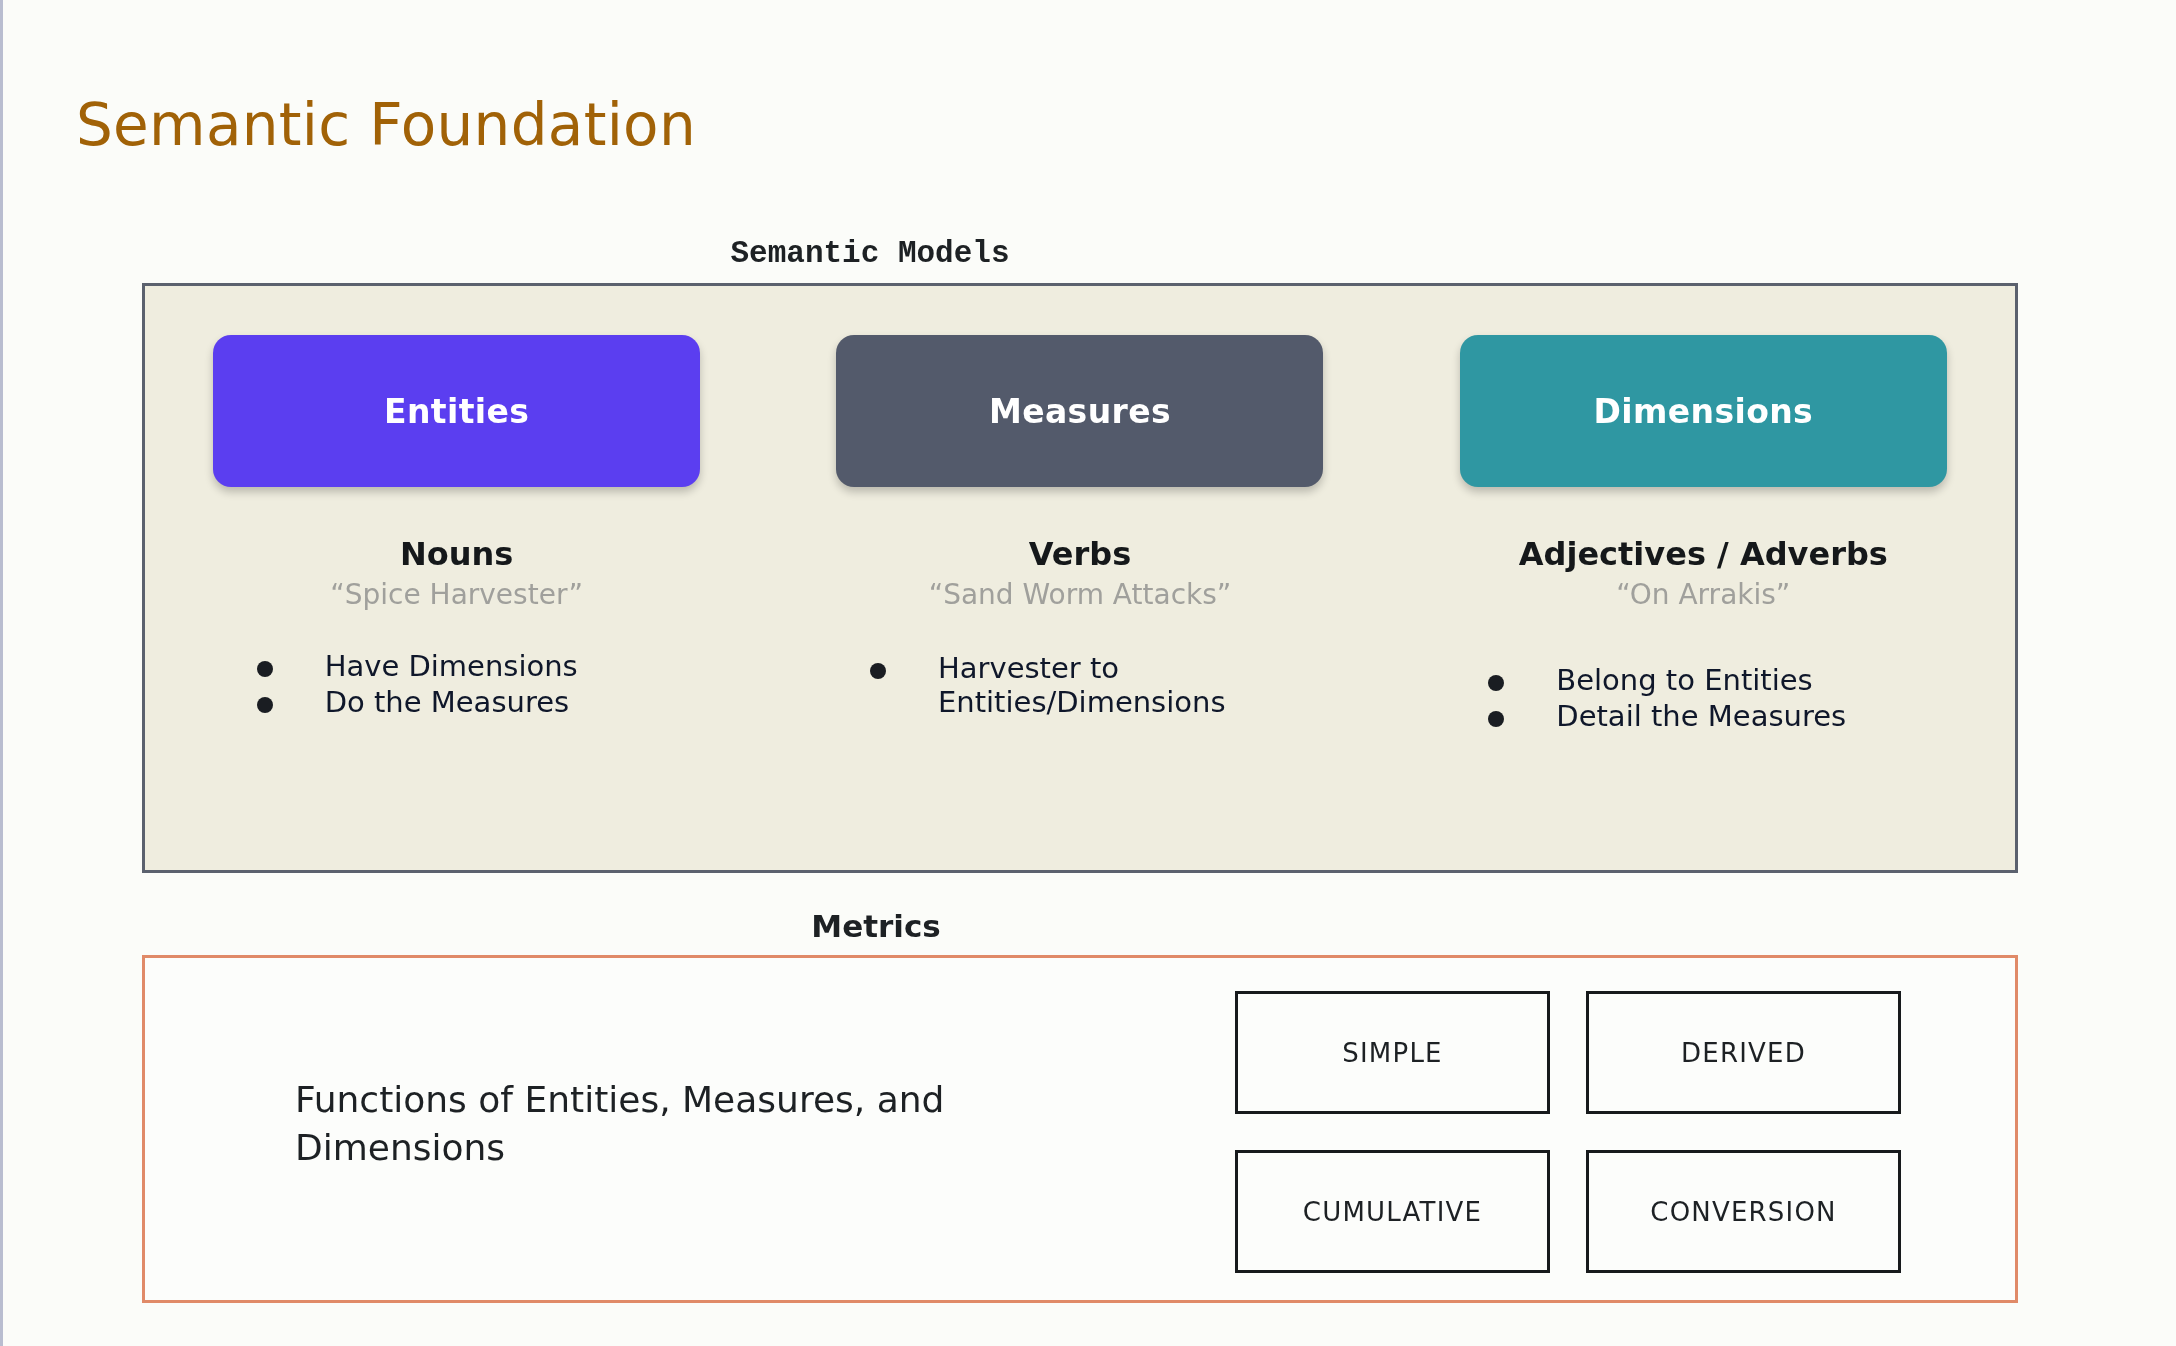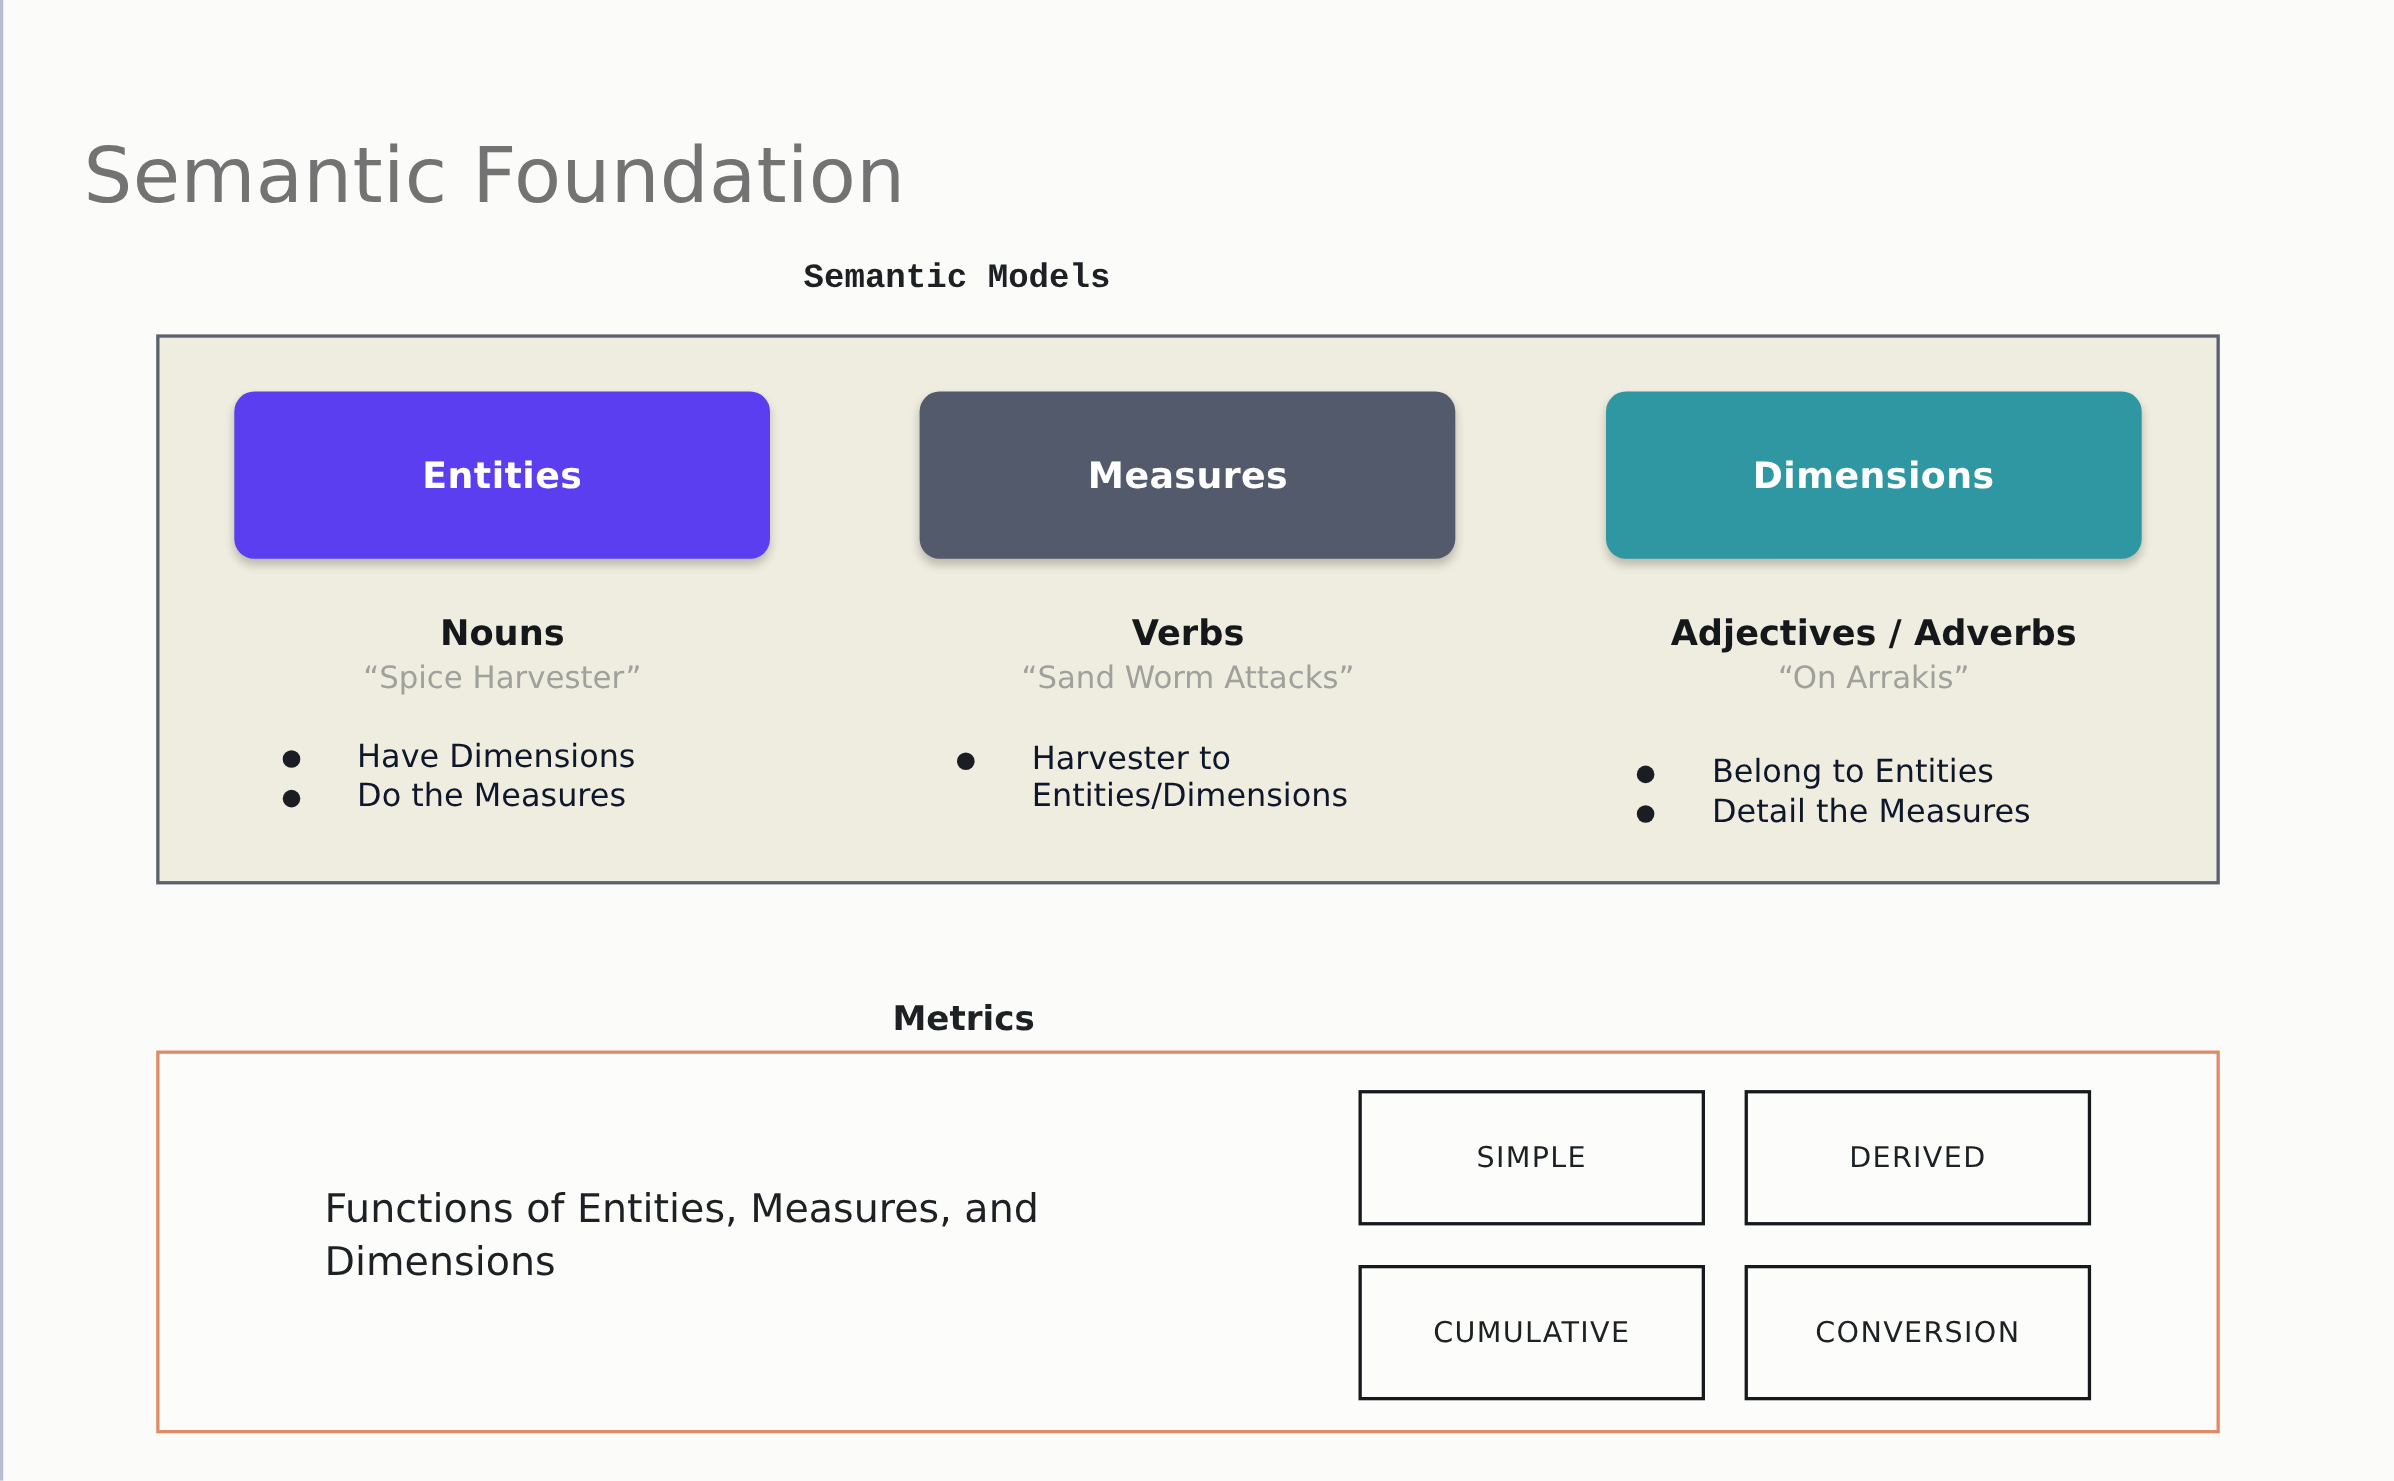--- a/index.html
+++ b/index.html
@@ -22,24 +22,24 @@
     top: 0;
     width: 3px;
     height: 1346px;
     background: #b9bdd0;
   }
 
   
   .page-title {
     position: absolute;
     left: 76px;
-    top: 72px;
-    font-size: 70px;
+    top: 52px;
+    font-size: 58px;
     font-weight: 400;
-    color: #737373;
+    color: #a16207;
     letter-spacing: 0.3px;
     font-family: "DejaVu Sans", sans-serif;
   }
 
   
   .section-header {
     position: absolute;
     font-size: 31px;
     font-weight: bold;
     color: #1d2124;
@@ -52,25 +52,24 @@
     left: 0;
     width: 1740px;
     top: 236px;
     font-family: Liberation Mono, monospace;
   }
   .semantic-panel {
     position: absolute;
     left: 142px;
     top: 283px;
     width: 1876px;
-    height: 500px;
+    height: 590px;
     background: #efeddf;
     border: 3px solid #5b616e;
     box-sizing: border-box;
-    margin-top: 21px;
   }
   .columns {
     position: absolute;
     left: 0;
     top: 0;
     width: 100%;
     height: 100%;
     display: flex;
     flex-direction: row;
   }

